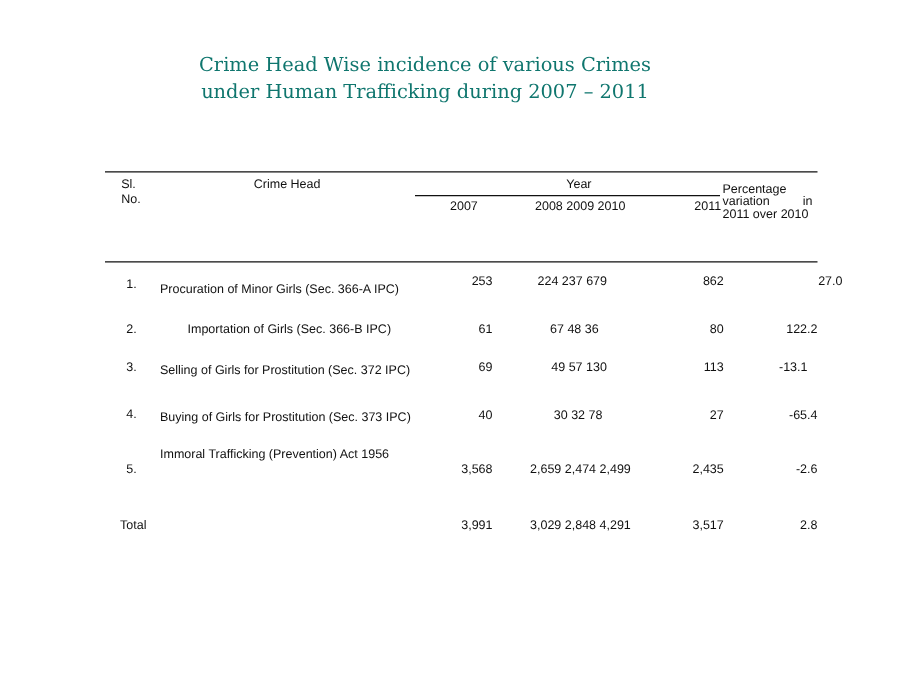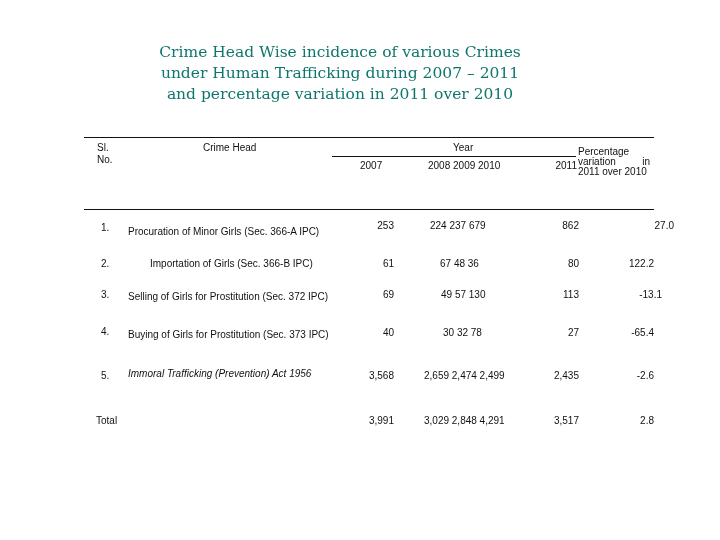--- a/index.html
+++ b/index.html
@@ -13,21 +13,20 @@
     .r { text-align: right; }
     .c { }
     .hline { position: absolute; height: 1px; background: #111; }
   </style>
 </head>
 <body>
 
 <div class="title">
   <div>Crime Head Wise incidence of various Crimes</div>
   <div>under Human Trafficking during 2007 – 2011</div>
-  <div>and percentage variation in 2011 over 2010</div>
 </div>
 
 <div>
 
   <div class="hline" style="left:84px; top:137px; width:570px;"></div>
   <div class="hline" style="left:332px; top:156px; width:244px;"></div>
   <div class="hline" style="left:84px; top:209px; width:570px;"></div>
 
   <div class="t" style="left:97px; top:142px;">
     <div>Sl.</div>
@@ -64,35 +63,35 @@
     <div class="t r" style="left:520px; top:258px; width:59px;">80</div>
     <div class="t r" style="left:600px; top:258px; width:54px;">122.2</div>
   </div>
 
   <div>
     <div class="t" style="left:101px; top:289px;">3.</div>
     <div class="t" style="left:128px; top:291px;">Selling of Girls for Prostitution (Sec. 372 IPC)</div>
     <div class="t r" style="left:330px; top:289px; width:64px;">69</div>
     <div class="t" style="left:441px; top:289px;">49 57 130</div>
     <div class="t r" style="left:520px; top:289px; width:59px;">113</div>
-    <div class="t r" style="left:608px; top:289px; width:54px;text-align:right;">-13.1</div>
+    <div class="t r" style="left:592px; top:289px; width:54px;text-align:right;">-13.1</div>
   </div>
 
   <div>
     <div class="t" style="left:101px; top:326px;">4.</div>
     <div class="t" style="left:128px; top:329px;">Buying of Girls for Prostitution (Sec. 373 IPC)</div>
     <div class="t r" style="left:330px; top:327px; width:64px;">40</div>
     <div class="t" style="left:443px; top:327px;">30 32 78</div>
     <div class="t r" style="left:520px; top:327px; width:59px;">27</div>
     <div class="t r" style="left:600px; top:327px; width:54px;">-65.4</div>
   </div>
 
   <div>
     <div class="t" style="left:101px; top:370px;">5.</div>
-    <div class="t" style="left:128px; top:368px;font-style:italic;">Immoral Trafficking (Prevention) Act 1956</div>
+    <div class="t" style="left:128px; top:358px;">Immoral Trafficking (Prevention) Act 1956</div>
     <div class="t r" style="left:330px; top:370px; width:64px;">3,568</div>
     <div class="t" style="left:424px; top:370px;">2,659 2,474 2,499</div>
     <div class="t r" style="left:520px; top:370px; width:59px;">2,435</div>
     <div class="t r" style="left:600px; top:370px; width:54px;">-2.6</div>
   </div>
 
   <div>
     <div class="t" style="left:96px; top:415px;">Total</div>
     <div class="t r" style="left:330px; top:415px; width:64px;">3,991</div>
     <div class="t" style="left:424px; top:415px;">3,029 2,848 4,291</div>

